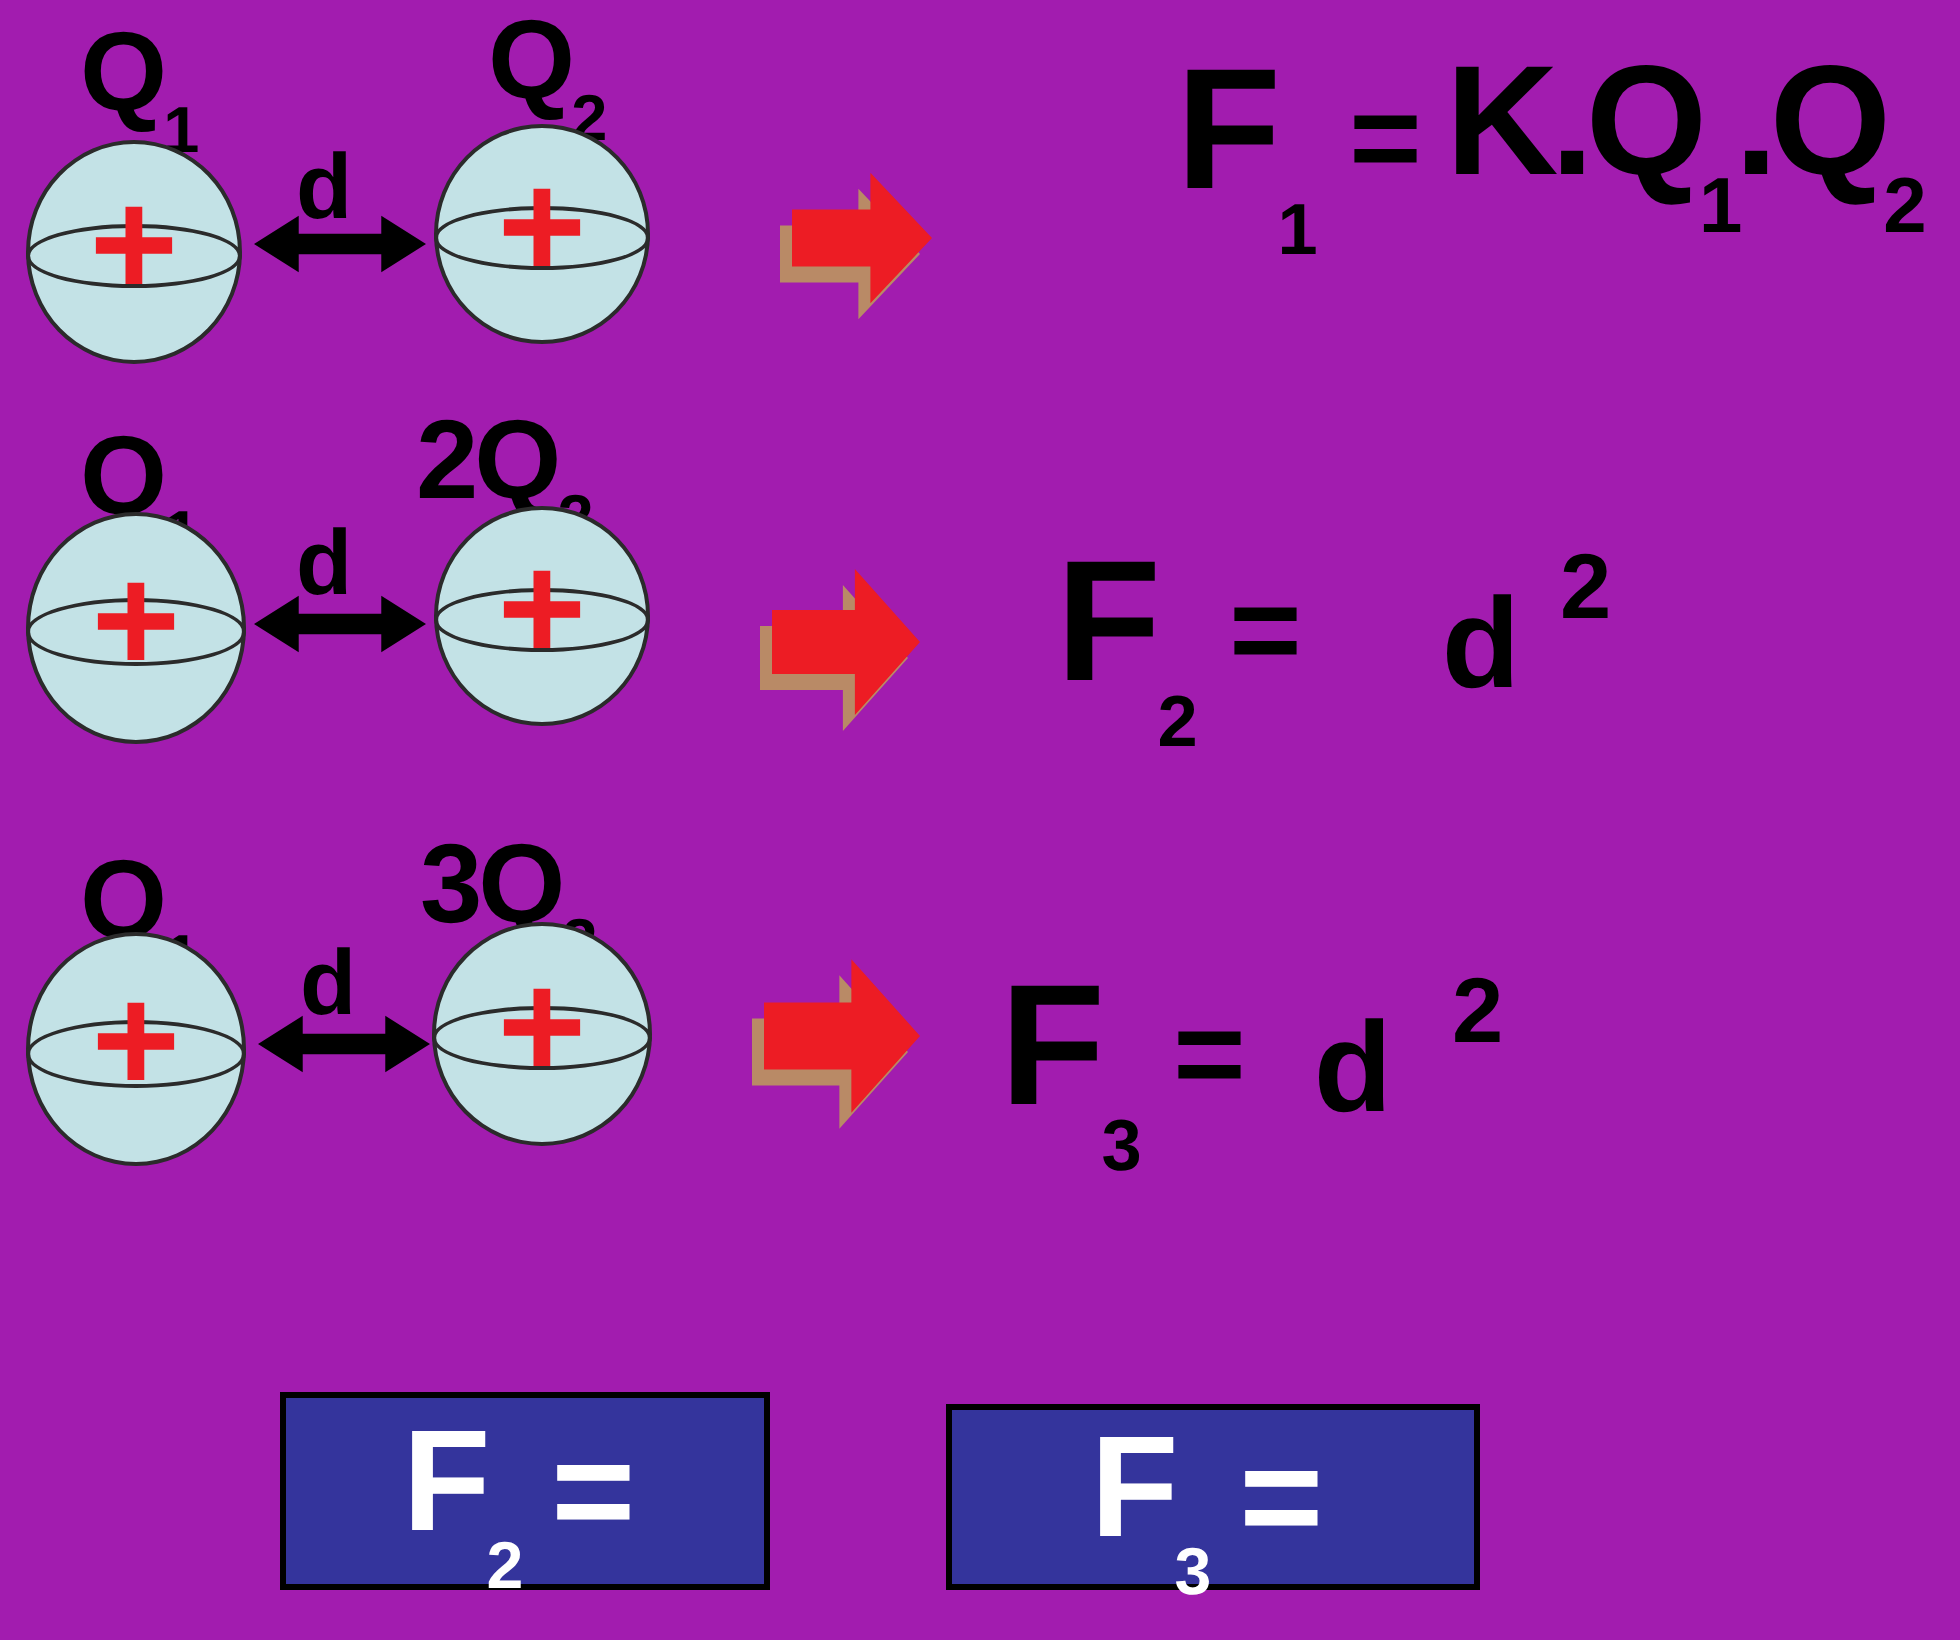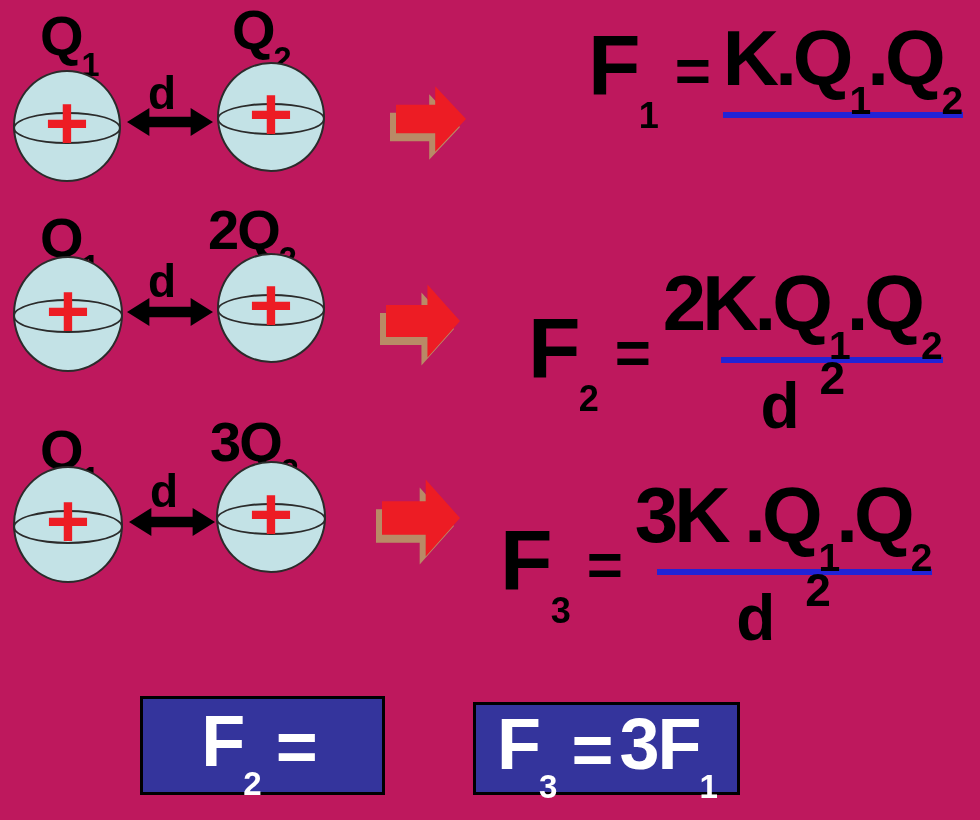--- a/index.html
+++ b/index.html
@@ -1,18 +1,18 @@
 <!DOCTYPE html>
 <html><head>
 <meta charset="utf-8">
 <style>
   * { margin:0; padding:0; box-sizing:border-box; }
   html,body { background:#ffffff; }
   .canvas {
-    position:relative; width:980px; height:820px; background:#be185d;
+    position:relative; width:980px; height:820px; background:#a21caf;
     font-family:"Liberation Sans", sans-serif; font-weight:bold; color:#000;
     overflow:hidden;
   }
 
   
   .qlabel { position:absolute; font-size:56px; line-height:1; letter-spacing:-2px; white-space:nowrap; }
   .qlabel sub { font-size:0.58em; position:relative; top:0.28em; }
 
   
   .sphere { position:absolute; background:#c3e2e6; border:2px solid #2b2b2b; border-radius:50%; }
@@ -36,37 +36,37 @@
     clip-path:polygon(0 29%, 56% 29%, 56% 2%, 100% 50%, 56% 98%, 56% 71%, 0 71%);
   }
   .redarrow .shadow { background:#b98a66; transform:translate(-6px,8px); }
   .redarrow .body   { background:#ed1c24; }
 
   
   .formula { position:absolute; display:flex; align-items:center; gap:14px; }
   .fl { font-size:86px; line-height:1; }
   .fl sub { font-size:0.42em; position:relative; top:0.42em; left:-0.05em; }
   .feq { font-size:62px; line-height:1; letter-spacing:-2px; }
-  .frac { display:flex; flex-direction:column; }
+  .frac { display:flex; flex-direction:row; }
   .num { font-size:78px; line-height:0.92; letter-spacing:-4px; white-space:pre; padding:0 4px 6px 0; }
   .num sub { font-size:0.5em; position:relative; top:0.32em; }
   .bar { display:block; height:6px; background:#2323d6; }
   .den { font-size:64px; line-height:1; text-align:center; padding-top:4px; }
   .den sup { font-size:0.72em; position:relative; top:-0.28em; }
   .r1 .formula { left:588px; top:22px; }
   .r2 .formula { left:528px; top:268px; }
   .r3 .formula { left:500px; top:480px; }
   .r2 .bar { margin-left:58px; }
   .r3 .bar { margin-left:22px; }
   .r2 .den sup { margin-left:20px; }
   .r3 .den sup { margin-left:30px; }
 
   
   .r1 .qlabel.ql { left:40px;  top:8px; }
-  .r1 .qlabel.qr { left:232px; top:2px; }
+  .r1 .qlabel.qr { left:244px; top:2px; }
   .r1 .sphere.s1 { left:13px;  top:70px; width:108px; height:112px; }
   .r1 .sphere.s2 { left:217px; top:62px; width:108px; height:110px; }
   .r1 .dlabel   { left:148px; top:70px; }
   .r1 .darrow   { left:127px; top:106px; }
   .r1 .redarrow { left:396px; top:85px;  width:70px; height:68px; }
 
   
   .r2 .qlabel.ql { left:40px;  top:210px; }
   .r2 .qlabel.qr { left:208px; top:202px; }
   .r2 .sphere.s1 { left:13px;  top:256px; width:110px; height:116px; }
@@ -145,21 +145,20 @@
       <polygon points="0,17 26,2 26,11.5 74,11.5 74,2 100,17 74,32 74,22.5 26,22.5 26,32" fill="#000"></polygon>
     </svg>
     <div class="redarrow">
       <div class="layer shadow"></div>
       <div class="layer body"></div>
     </div>
     <div class="formula">
       <span class="fl"><span>F</span><sub>2</sub></span>
       <span class="feq">=</span>
       <span class="frac">
-        <span class="num"><span>2</span><span>K.Q</span><sub>1</sub><span>.Q</span><sub>2</sub></span>
         <span class="bar"></span>
         <span class="den"><span>d</span><sup>2</sup></span>
       </span>
     </div>
   </div>
 
   <div class="row r3">
     <div class="qlabel ql"><span></span><span>Q</span><sub>1</sub></div>
     <div class="qlabel qr"><span>3</span><span>Q</span><sub>2</sub></div>
     <div class="sphere s1">
@@ -175,30 +174,28 @@
       <polygon points="0,17 26,2 26,11.5 74,11.5 74,2 100,17 74,32 74,22.5 26,22.5 26,32" fill="#000"></polygon>
     </svg>
     <div class="redarrow">
       <div class="layer shadow"></div>
       <div class="layer body"></div>
     </div>
     <div class="formula">
       <span class="fl"><span>F</span><sub>3</sub></span>
       <span class="feq">=</span>
       <span class="frac">
-        <span class="num"><span>3</span><span>K .Q</span><sub>1</sub><span>.Q</span><sub>2</sub></span>
         <span class="bar"></span>
         <span class="den"><span>d</span><sup>2</sup></span>
       </span>
     </div>
   </div>
 
   <div class="conclusion c1">
     <span><span>F</span><sub>2</sub></span>
     <span class="ceq">=</span>
   </div>
   <div class="conclusion c2">
     <span><span>F</span><sub>3</sub></span>
     <span class="ceq">=</span>
-    <span><span>3</span><span>F</span><sub>1</sub></span>
   </div>
 
 </div>
 
 </body></html>

